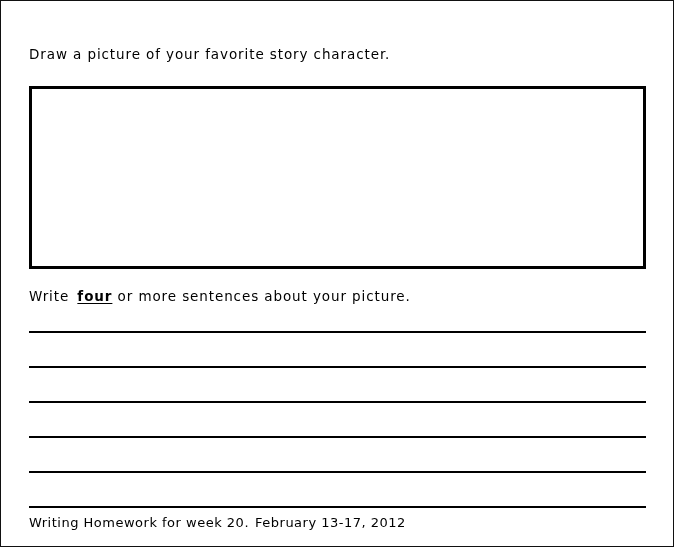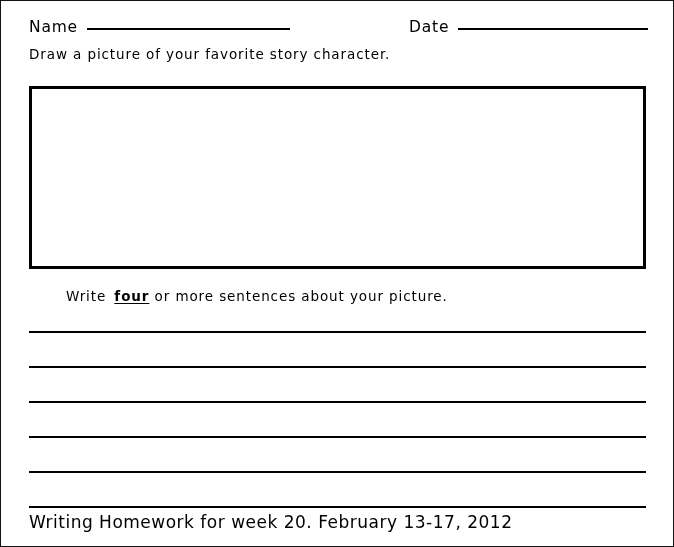--- a/index.html
+++ b/index.html
@@ -71,21 +71,21 @@
   
   .instruction {
     position: absolute;
     left: 28px;
     font-size: 13.5px;
     line-height: 18px;
     letter-spacing: 0.9px;
   }
 
   .instruction-draw { top: 44px; }
-  .instruction-write { top: 286px; margin-left: 37px; }
+  .instruction-write { top: 286px; }
 
   .instruction-write .emph {
     font-weight: 700;
     text-decoration: underline;
     text-underline-offset: 2px;
   }
 
   .word-gap { display: inline-block; width: 3px; }
 
   
@@ -122,45 +122,32 @@
   .write-line.l2 { top: 80px; }
   .write-line.l3 { top: 115px; }
   .write-line.l4 { top: 150px; }
   .write-line.l5 { top: 185px; }
 
   
   .footer {
     position: absolute;
     left: 28px;
     top: 514px;
-    font-size: 17px;
+    font-size: 13px;
     line-height: 15px;
     letter-spacing: 0.5px;
   }
 
   .footer .sep { display: inline-block; width: 6px; }
 </style>
 </head>
 <body>
 
 <div class="page">
 
-  <div class="header-row">
-
-    <div class="field field-name">
-      <span class="hand field-label">Name</span>
-      <span class="field-rule rule-name"></span>
-    </div>
-
-    <div class="field field-date">
-      <span class="hand field-label">Date</span>
-      <span class="field-rule rule-date"></span>
-    </div>
-
-  </div>
 
   <div class="hand instruction instruction-draw">Draw a picture of your favorite story character.</div>
 
   <div class="draw-box">
     <span></span>
   </div>
 
   <div class="hand instruction instruction-write"><span>Write</span><span class="word-gap"></span> <span class="emph">four</span> <span>or more sentences about your picture.</span></div>
 
   <div class="write-lines">

